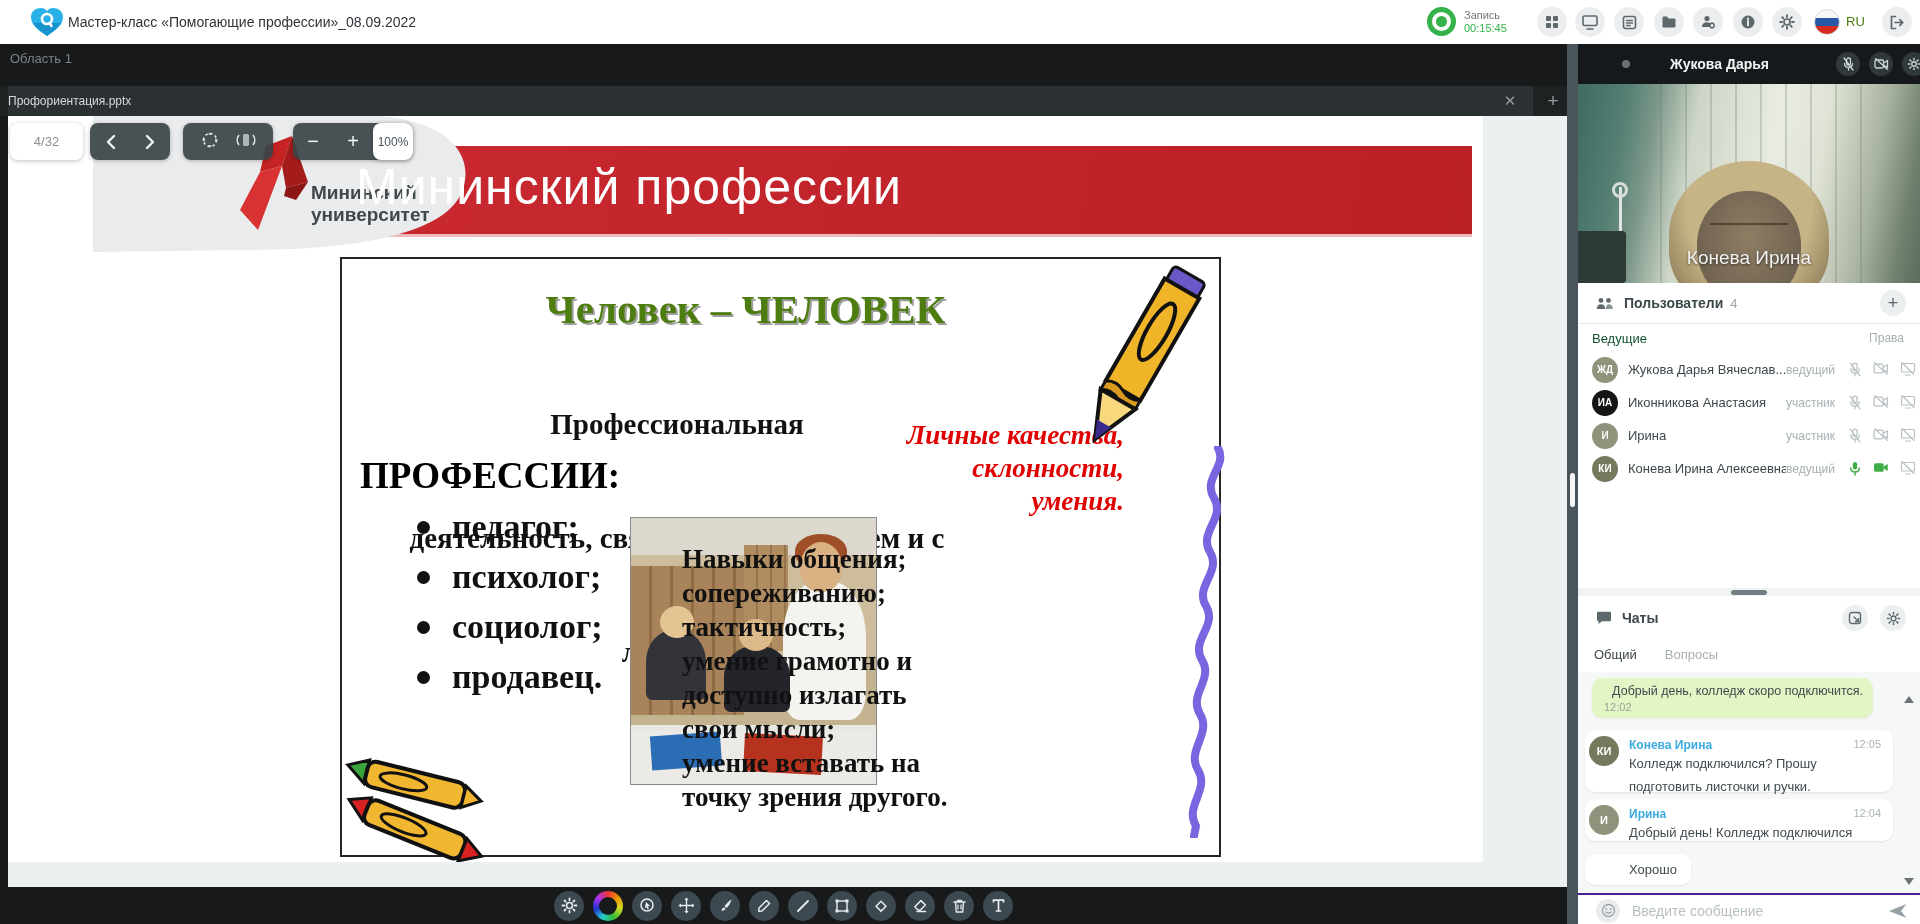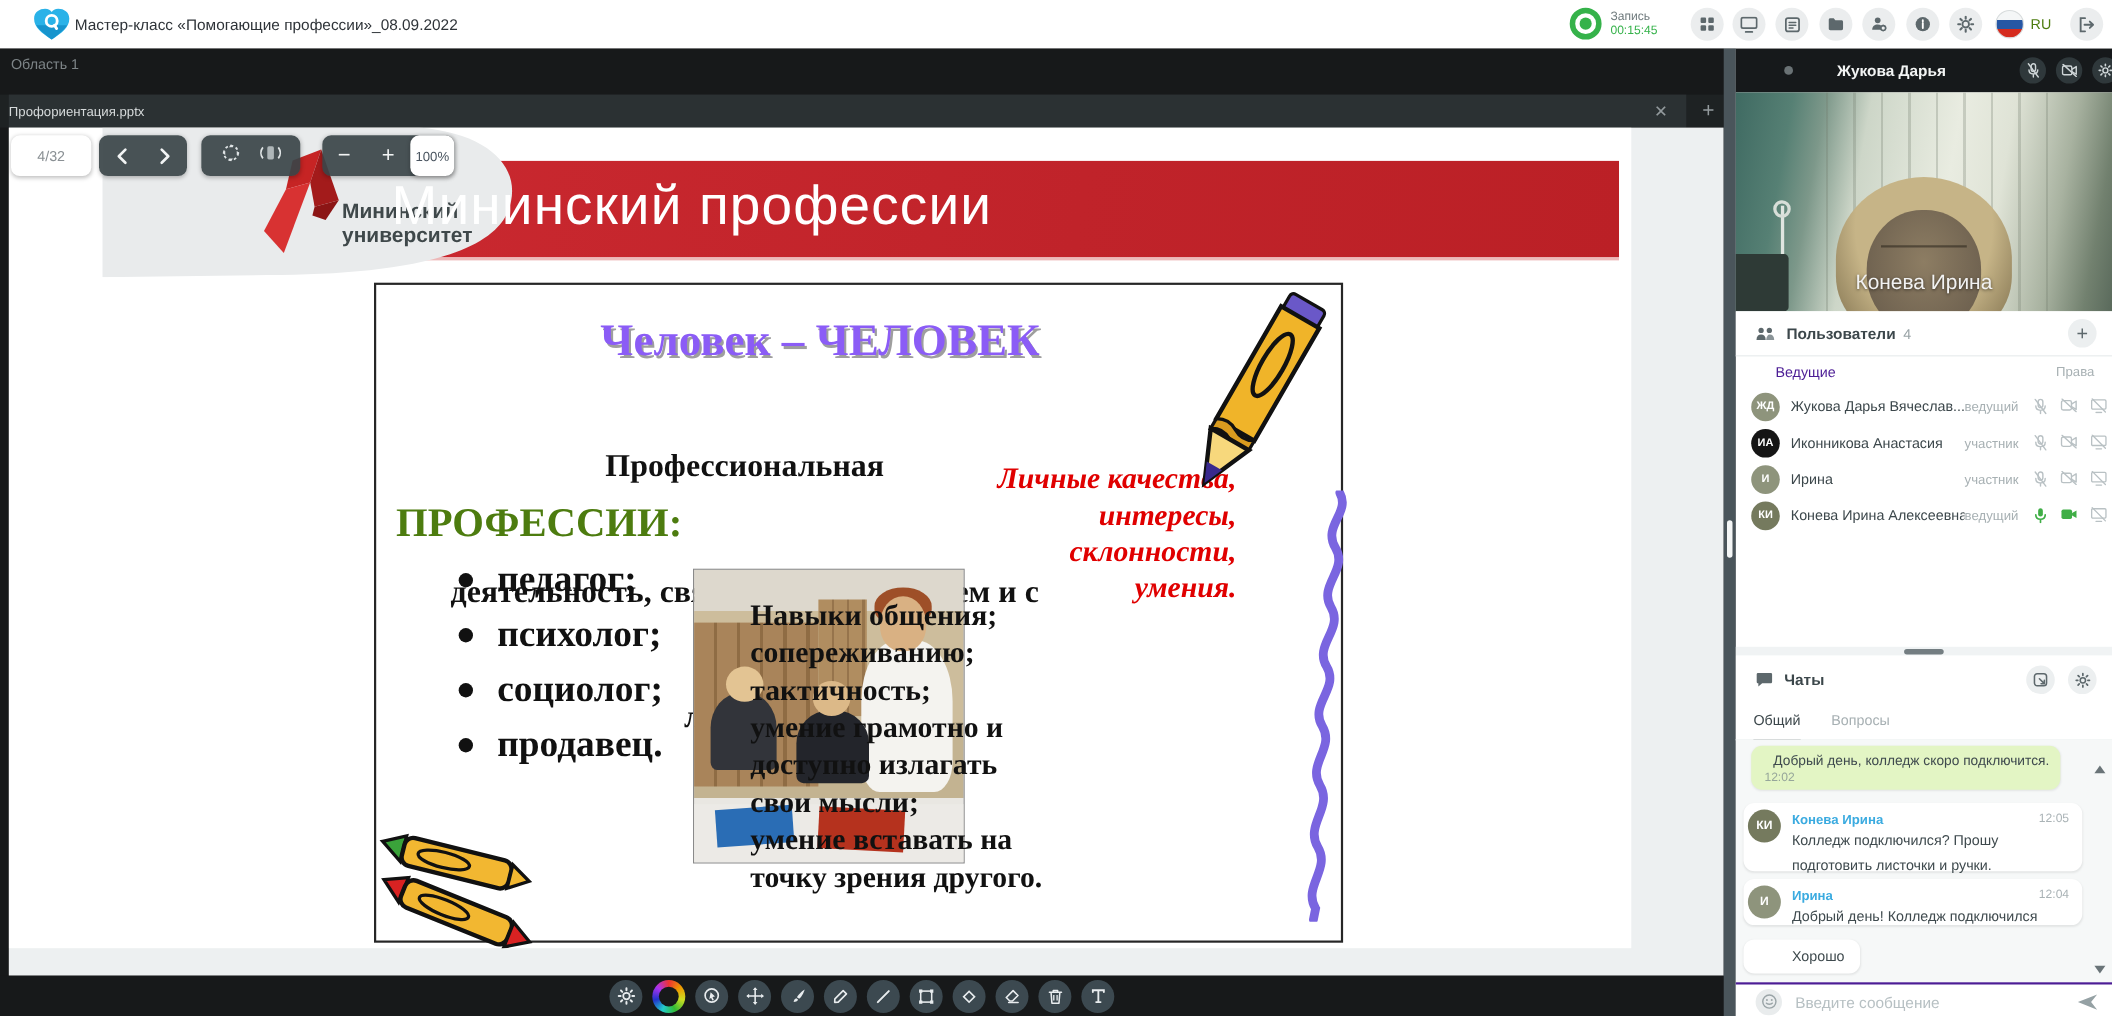--- a/index.html
+++ b/index.html
@@ -43,27 +43,27 @@
           border-bottom:3px solid #edb9b9;box-sizing:content-box;}
   .bannertitle{position:absolute;left:348px;top:42px;font-size:50px;font-weight:400;color:#ffffff;
                letter-spacing:1px;}
   .swoosh{position:absolute;left:85px;top:0;width:380px;height:136px;}
   .ribbon{position:absolute;left:228px;top:14px;width:88px;height:116px;}
   .unilogo{position:absolute;left:303px;top:66px;font-size:19px;line-height:22px;font-weight:bold;
            color:#3f484a;}
   .contentbox{position:absolute;left:332px;top:141px;width:881px;height:600px;border:2px solid #262626;
               box-sizing:border-box;font-family:"Liberation Serif",serif;}
   .sl-heading{position:absolute;left:0;top:26px;width:100%;box-sizing:border-box;padding-right:70px;
-      text-align:center;font-size:41px;font-weight:bold;color:#8b5cf6;
+      text-align:center;font-size:41px;font-weight:bold;color:#4d7c0f;
       text-shadow:2px 2px 0 rgba(40,40,40,.45);}
   .sl-intro{position:absolute;left:10px;top:70px;width:650px;text-align:center;
       font-size:29px;font-weight:bold;color:#111;line-height:38px;white-space:pre;}
   .sl-qualities{position:absolute;right:95px;top:160px;width:330px;text-align:right;
       font-size:27px;font-weight:bold;font-style:italic;color:#e00000;line-height:33px;}
-  .sl-prof{position:absolute;left:18px;top:195px;font-size:37px;font-weight:bold;color:#4d7c0f;}
+  .sl-prof{position:absolute;left:18px;top:195px;font-size:37px;font-weight:bold;color:#000000;}
   .sl-bullets{position:absolute;left:75px;top:243px;}
   .sl-bullets .bitem{height:50px;display:flex;align-items:center;font-size:34px;font-weight:bold;color:#111;}
   .sl-bullets .dot{width:13px;height:13px;border-radius:50%;background:#111;margin-right:22px;flex:none;}
   .sl-skills{position:absolute;left:340px;top:283px;width:520px;font-size:27px;font-weight:bold;
       color:#111;line-height:34px;}
   .photo{position:absolute;left:288px;top:258px;width:247px;height:268px;border:1px solid #8a8a8a;
          box-sizing:border-box;background:
          linear-gradient(180deg,#ddd8cd 0 14%,#cdbd9c 14% 52%,#c3b391 52% 78%,#e9e7e2 78% 100%);overflow:hidden;}
   .ph-cab{position:absolute;left:0;top:18%;width:46%;height:56%;
       background:repeating-linear-gradient(90deg,#a9845a 0 18px,#8f6c44 18px 21px);}
@@ -132,21 +132,21 @@
   .vidcaption{position:absolute;left:0;bottom:14px;width:100%;text-align:center;font-size:19px;
      color:#f2f2f2;text-shadow:0 1px 3px rgba(0,0,0,.6);}
   
   .partshead{position:absolute;left:0;top:239px;width:342px;height:40px;border-bottom:1px solid #e6eaeb;
      display:flex;align-items:center;background:#fff;}
   .ph-title{font-size:14px;font-weight:bold;color:#3c474b;margin-left:10px;}
   .ph-count{font-size:13px;color:#9aa4a7;margin-left:7px;}
   .addbtn{margin-left:auto;margin-right:14px;width:26px;height:26px;border-radius:50%;background:#eceff0;
      display:flex;align-items:center;justify-content:center;color:#5d686c;font-size:18px;font-weight:300;}
   .grouprow{position:absolute;left:0;top:279px;width:342px;height:30px;display:flex;align-items:center;}
-  .grouplabel{font-size:13px;color:#4c1d95;margin-left:36px;}
+  .grouplabel{font-size:13px;color:#14532d;margin-left:14px;}
   .rightslabel{margin-left:auto;margin-right:16px;font-size:12px;color:#a7b0b3;}
   .plist{position:absolute;left:0;top:309px;width:342px;}
   .prow{height:33px;display:flex;align-items:center;}
   .avatar{width:26px;height:26px;border-radius:50%;color:#fff;font-size:10px;font-weight:bold;
      display:flex;align-items:center;justify-content:center;margin-left:14px;flex:none;}
   .pname{font-size:13px;color:#3c474b;margin-left:10px;width:158px;white-space:nowrap;overflow:hidden;}
   .prole{font-size:12px;color:#a7b0b3;width:56px;}
   .picons{display:flex;gap:11px;margin-left:6px;}
   
   .chatdiv{position:absolute;left:0;top:544px;width:342px;height:8px;background:#f0f3f4;
@@ -303,21 +303,20 @@
 
         <div class="contentbox">
           <div class="sl-heading">Человек – ЧЕЛОВЕК</div>
           <div class="sl-intro">
             <div>Профессиональная</div>
             <div>деятельность, связанная  с общением и с</div>
             <div>людьми.</div>
           </div>
           <div class="sl-qualities">
             <div>Личные качества,</div>
-            <div>интересы,</div>
             <div>склонности,</div>
             <div>умения.</div>
           </div>
           <div class="sl-prof">ПРОФЕССИИ:</div>
           <div class="sl-bullets">
             <div class="bitem">
                 <span class="dot"></span>
                 <span>педагог;</span>
               </div>
             <div class="bitem">

